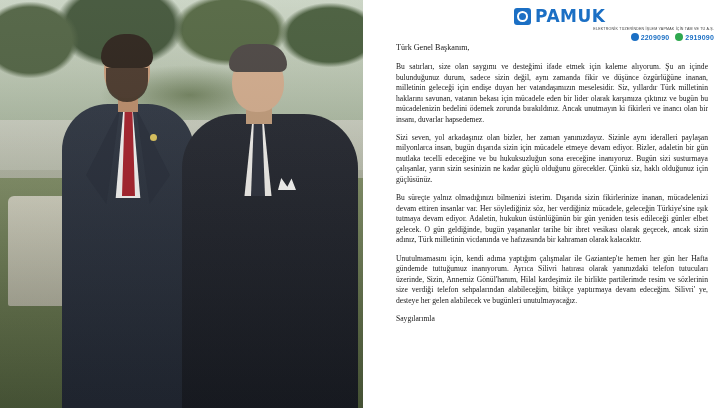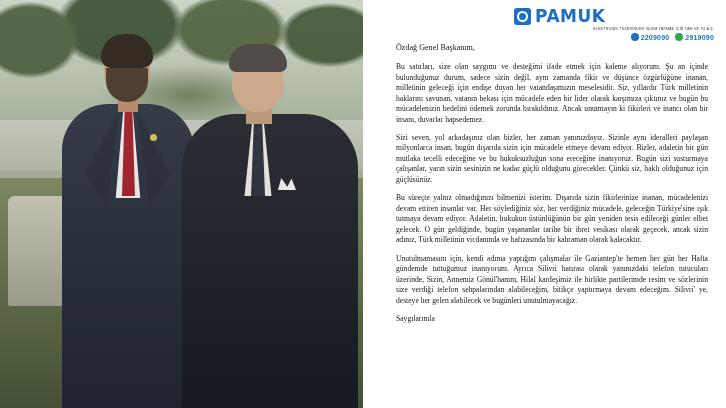--- a/index.html
+++ b/index.html
@@ -342,21 +342,21 @@
           <span>2209090</span>
         </span>
         <span class="lh-phone">
           <span class="ico-circle green"></span>
           <span>2919090</span>
         </span>
       </div>
     </div>
 
     <div class="letter-body">
-      <div class="salutation2">Özdağ Genel Başkanım,</div>
+      <div class="salutation2">Türk Genel Başkanım,</div>
       <p>Bu satırları, size olan saygımı ve desteğimi ifade etmek için kaleme alıyorum. Şu an içinde bulunduğunuz durum, sadece sizin değil, aynı zamanda fikir ve düşünce özgürlüğüne inanan, milletinin geleceği için endişe duyan her vatandaşımızın meselesidir. Siz, yıllardır Türk milletinin haklarını savunan, vatanın bekası için mücadele eden bir lider olarak karşımıza çıktınız ve bugün bu mücadelenizin bedelini ödemek zorunda bırakıldınız. Ancak unutmayın ki fikirleri ve inancı olan bir insanı, duvarlar hapsedemez.</p>
       <p>Sizi seven, yol arkadaşınız olan bizler, her zaman yanınızdayız. Sizinle aynı ideralleri paylaşan milyonlarca insan, bugün dışarıda sizin için mücadele etmeye devam ediyor. Bizler, adaletin bir gün mutlaka tecelli edeceğine ve bu hukuksuzluğun sona ereceğine inanıyoruz. Bugün sizi susturmaya çalışanlar, yarın sizin sesinizin ne kadar güçlü olduğunu görecekler. Çünkü siz, haklı olduğunuz için güçlüsünüz.</p>
       <p>Bu süreçte yalnız olmadığınızı bilmenizi isterim. Dışarıda sizin fikirlerinize inanan, mücadelenizi devam ettiren insanlar var. Her söylediğiniz söz, her verdiğiniz mücadele, geleceğin Türkiye'sine ışık tutmaya devam ediyor. Adaletin, hukukun üstünlüğünün bir gün yeniden tesis edileceği günler elbet gelecek. O gün geldiğinde, bugün yaşananlar tarihe bir ibret vesikası olarak geçecek, ancak sizin adınız, Türk milletinin vicdanında ve hafızasında bir kahraman olarak kalacaktır.</p>
       <p>Unutulmamasını için, kendi adıma yaptığım çalışmalar ile Gaziantep'te hemen her gün her Hafta gündemde tuttuğumuz inanıyorum. Ayrıca Silivri hatırası olarak yanınızdaki telefon tutucuları üzerinde, Sizin, Annemiz Gönül'hanım, Hilal kardeşimiz ile birlikte partilerimde resim ve sözlerinin size verdiği telefon sehpalarından alabileceğim, bitikçe yaptırmaya devam edeceğim. Silivri' ye, desteye her gelen alabilecek ve bugünleri unutulmayacağız.</p>
       <div class="sign-off">Saygılarımla</div>
     </div>
 
   </div>
 </div>
 

